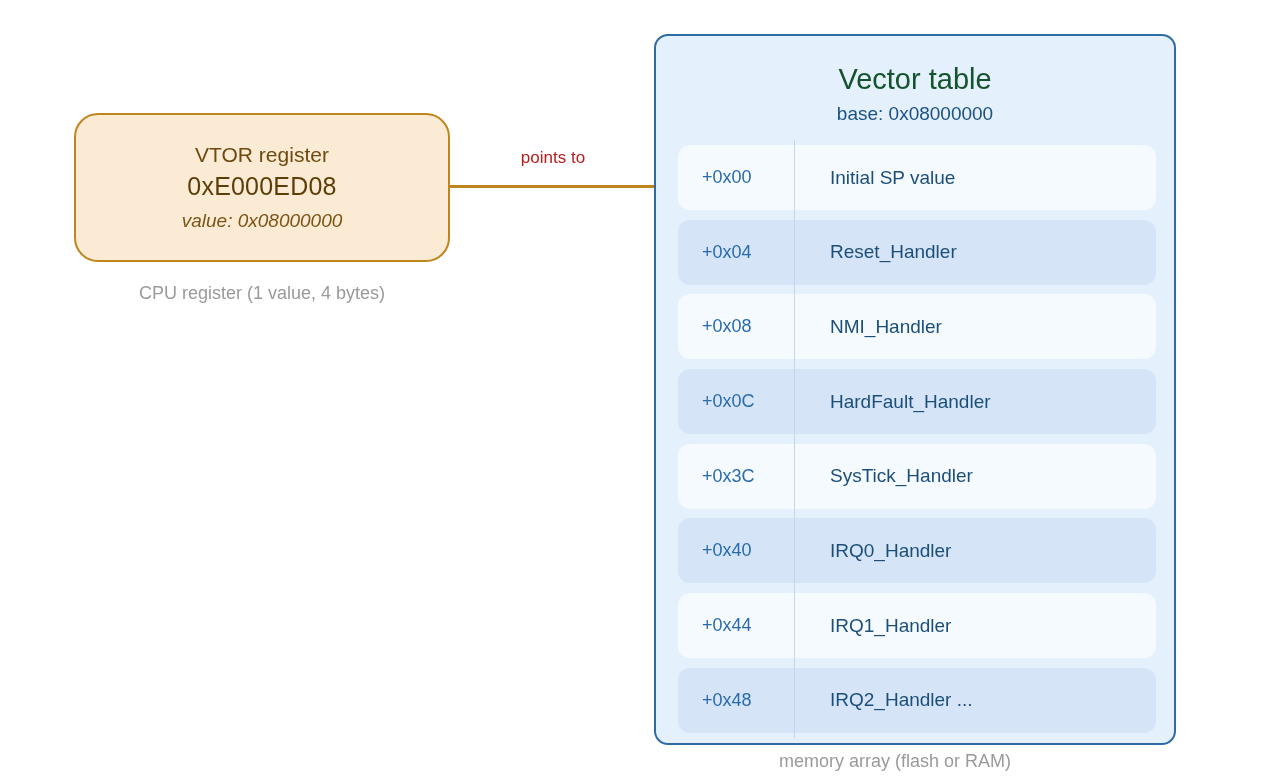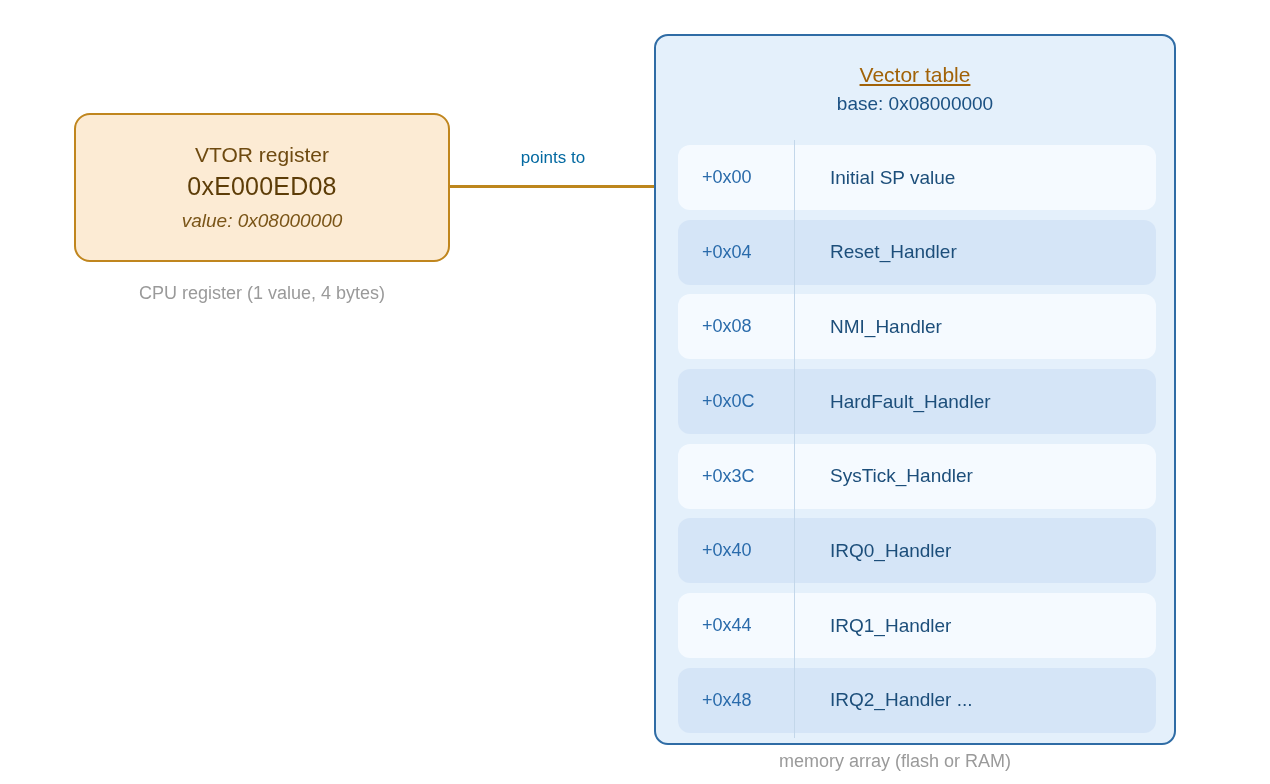--- a/index.html
+++ b/index.html
@@ -27,21 +27,21 @@
   
   #vtor-box {
     position: absolute;
     left: 74px;
     top: 113px;
     width: 376px;
     height: 149px;
     box-sizing: border-box;
     background: #fcebd4;
     border: 2px solid #c0861e;
-    border-radius: 16px;
+    border-radius: 24px;
     display: flex;
     flex-direction: column;
     align-items: center;
     justify-content: center;
   }
   #vtor-title {
     font-size: 21px;
     color: #6e4a10;
     line-height: 1.15;
     margin-bottom: 5px;
@@ -79,44 +79,43 @@
     height: 3px;
     background: #bd861d;
   }
   #connector-label {
     position: absolute;
     left: 450px;
     top: 148px;
     width: 206px;
     text-align: center;
     font-size: 17px;
-    color: #0369a1;
+    color: #b91c1c;
   }
 
   
   #vector-table-panel {
     position: absolute;
     left: 654px;
     top: 34px;
     width: 522px;
     height: 711px;
     box-sizing: border-box;
     background: #e4f0fb;
     border: 2px solid #2f6ca5;
     border-radius: 14px;
   }
   #vt-header {
     padding-top: 26px;
     text-align: center;
   }
   #vt-title {
-    font-size: 21px;
-    color: #a16207;
+    font-size: 29px;
+    color: #14532d;
     line-height: 1.2;
-    text-decoration: underline;
   }
   #vt-base {
     font-size: 19px;
     color: #1b5183;
     line-height: 1.2;
     margin-top: 6px;
   }
 
   #vt-rows {
     position: absolute;

